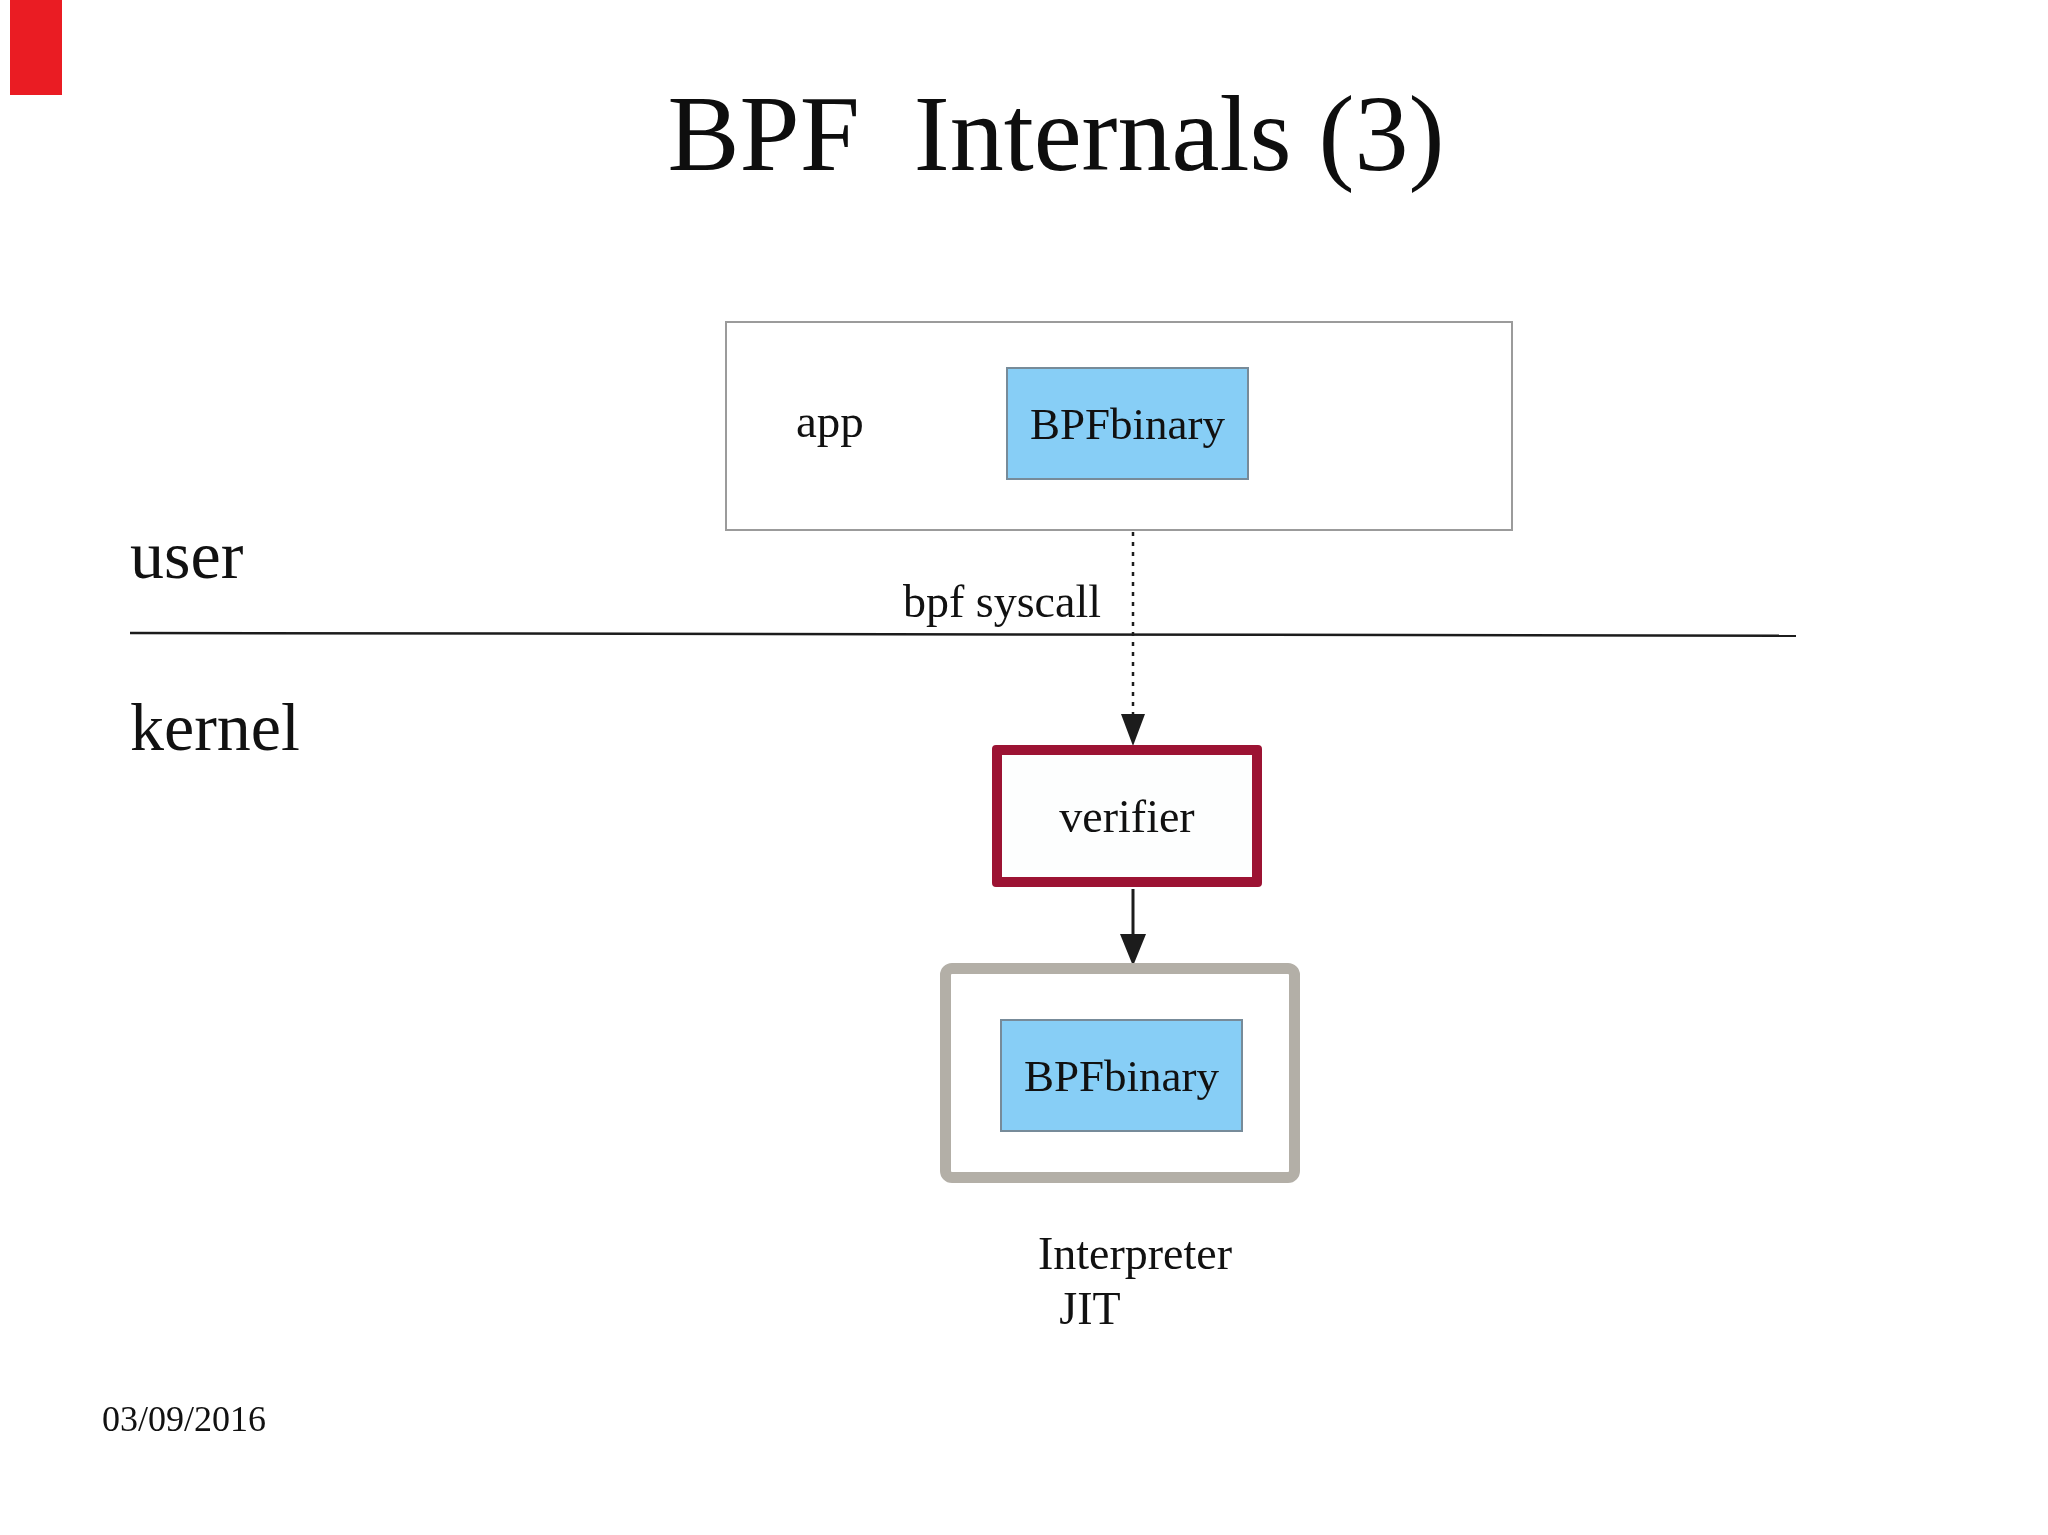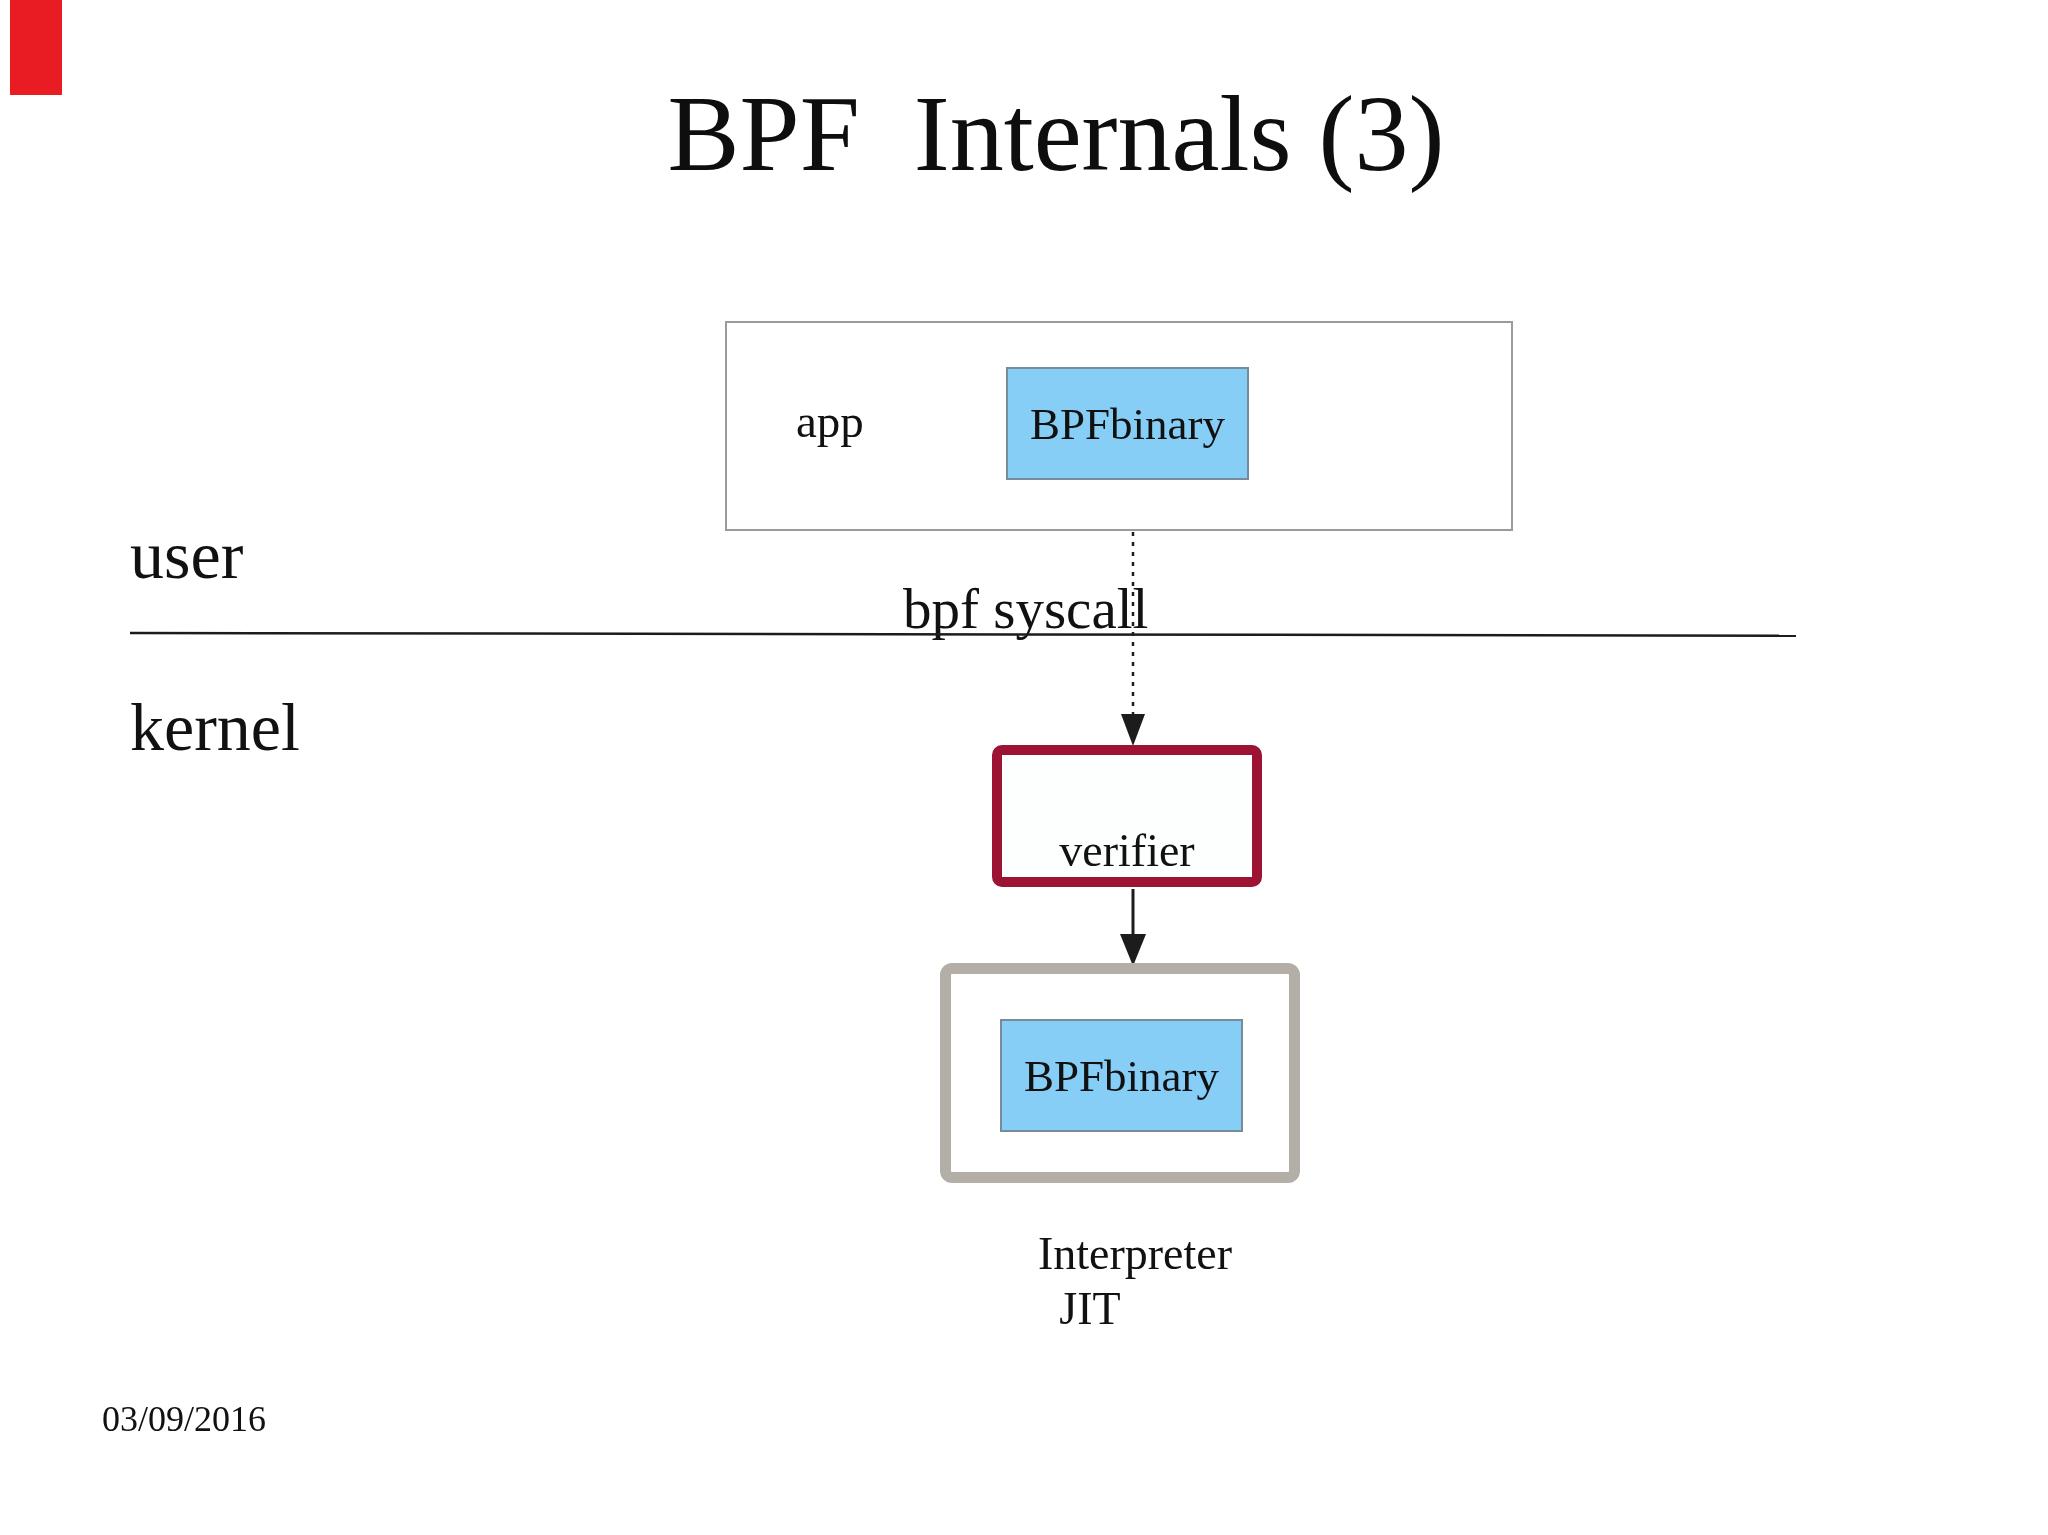--- a/index.html
+++ b/index.html
@@ -48,29 +48,29 @@
     align-items: center; justify-content: center;
     font-size: 45px; line-height: 56px;
     text-align: center;
   }
   .bpf-binary-app { left: 1006px; top: 367px; }
   .bpf-binary-kernel { left: 1000px; top: 1019px; }
 
   .user-label  { left: 130px; top: 518px; font-size: 68px; line-height: 1.1; }
   .kernel-label{ left: 130px; top: 690px; font-size: 68px; line-height: 1.1; }
 
-  .syscall-label { left: 903px; top: 576px; font-size: 57px; line-height: 1.15; }
+  .syscall-label { left: 903px; top: 576px; font-size: 46px; line-height: 1.15; }
 
   .verifier-box {
     left: 992px; top: 745px; width: 270px; height: 142px;
     background: #fdfefe;
     border: 10px solid var(--verifier_border, #9c1333);
-    border-radius: 10px;
+    border-radius: 4px;
     box-sizing: border-box;
-    display: flex; align-items: flex-end; justify-content: center;
+    display: flex; align-items: center; justify-content: center;
     font-size: 46px;
   }
 
   .runtime-box {
     left: 940px; top: 963px; width: 360px; height: 220px;
     background: #ffffff;
     border: 11px solid var(--runtime_border, #b3afa7);
     border-radius: 12px;
     box-sizing: border-box;
   }

